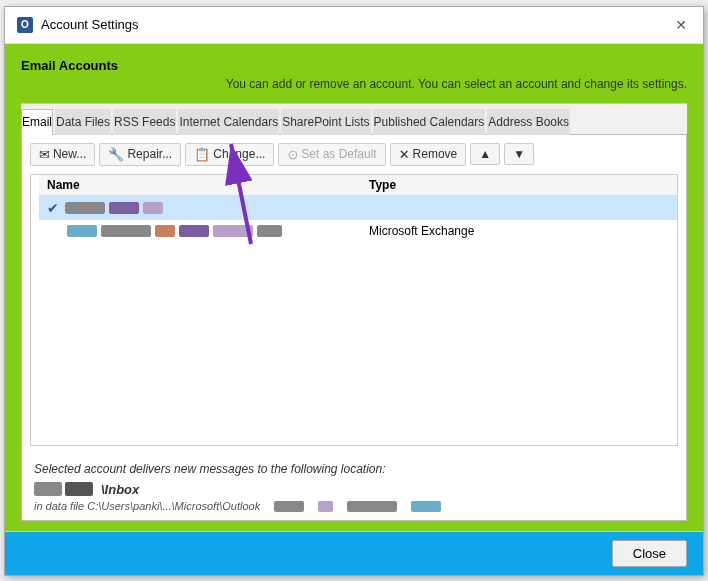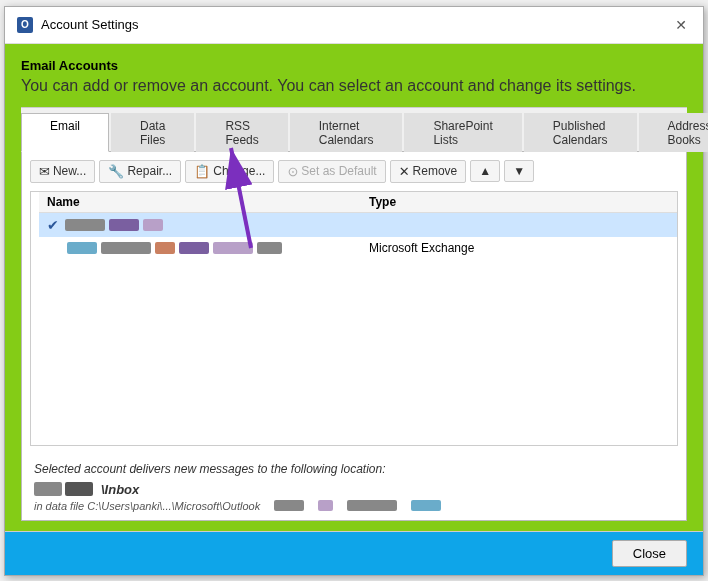--- a/index.html
+++ b/index.html
@@ -72,40 +72,41 @@
       flex-direction: column;
       padding: 14px 16px 10px 16px;
       background: #84cc16;
     }
     .section-title {
       font-weight: bold;
       font-size: 13px;
       margin-bottom: 4px;
     }
     .section-desc {
-      font-size: 16px;
+      font-size: 12px;
       color: #333;
       margin-bottom: 12px;
+      text-align: right;
     }
     .divider {
       border: none;
       border-top: 1px solid #ccc;
       margin-bottom: 0;
     }
     .tabs {
       display: flex;
       flex-direction: row;
       border-bottom: 1px solid #bbb;
       margin-bottom: 0;
       background: #f0f0f0;
       padding-top: 4px;
       padding-left: 0;
     }
     .tab {
-      padding: 5px 28px;
+      padding: 5px 0;
       font-size: 12px;
       cursor: pointer;
       border: 1px solid transparent;
       border-bottom: none;
       margin-right: 2px;
       background: #e0e0e0;
       color: #333;
       position: relative;
       top: 1px;
     }
@@ -233,21 +234,21 @@
       height: 14px;
       border-radius: 2px;
       background: #aaa;
     }
     .inbox-label {
       font-weight: bold;
       font-size: 13px;
     }
     .data-file-row {
       display: flex;
-      align-items: center;
+      align-items: flex-end;
       gap: 14px;
       flex-wrap: wrap;
       font-size: 11px;
       color: #555;
     }
     .dialog-footer {
       display: flex;
       justify-content: flex-end;
       padding: 8px 16px;
       background: #0ea5e9;

